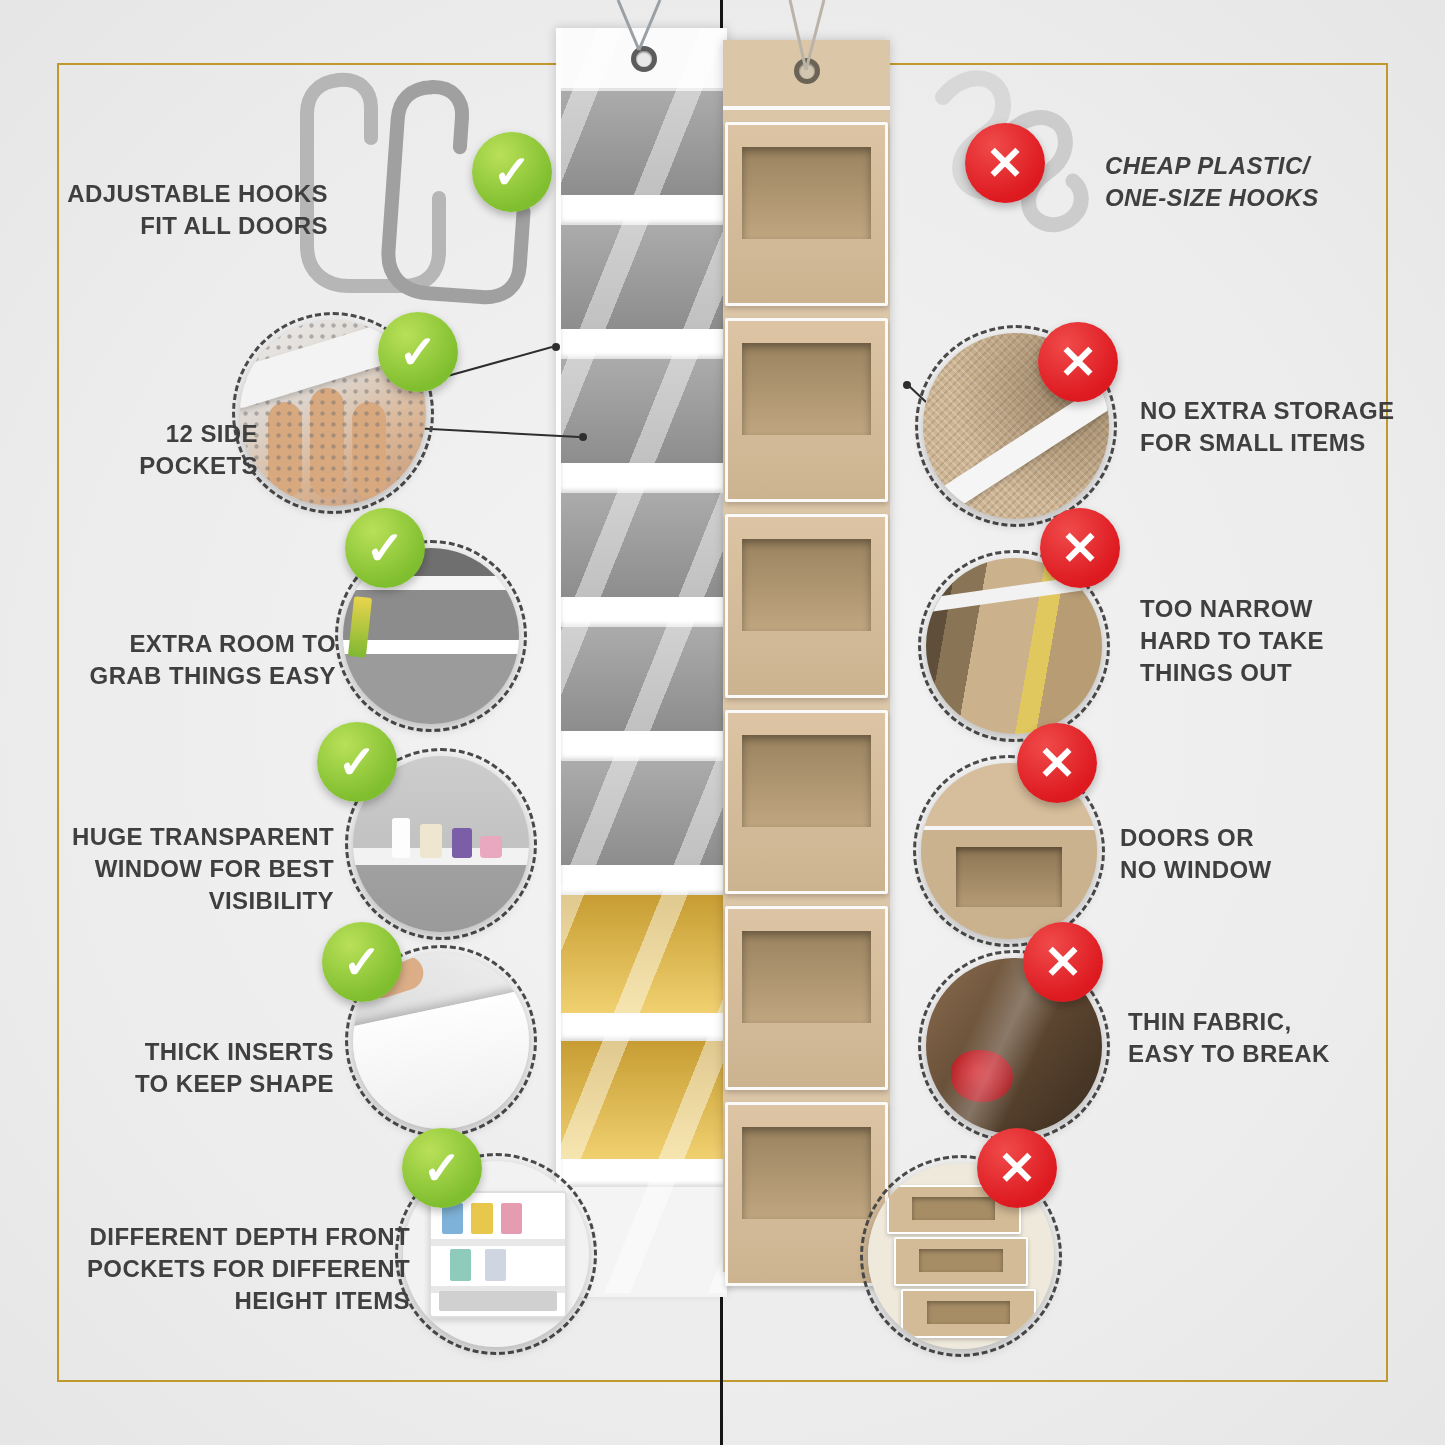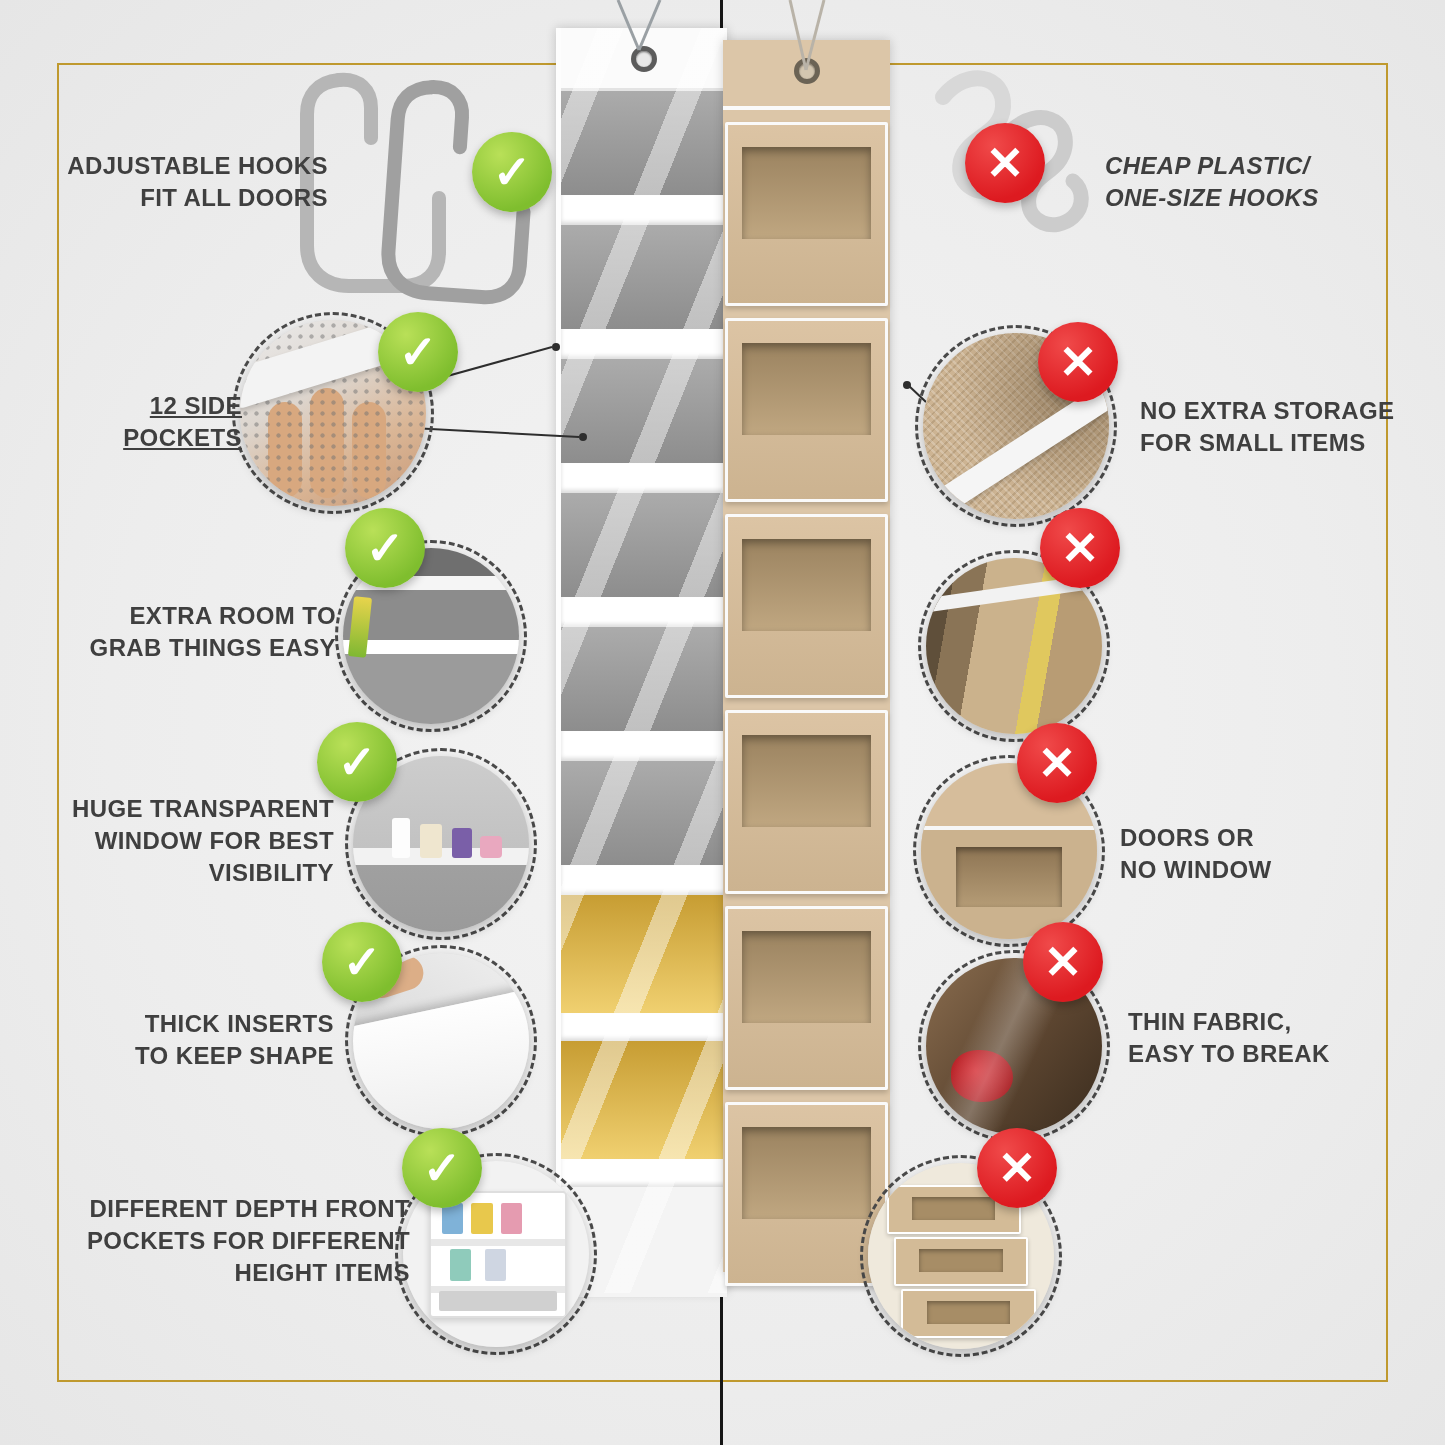--- a/index.html
+++ b/index.html
@@ -106,24 +106,24 @@
   .badge.check{background:radial-gradient(circle at 35% 28%, #b9e058, #7fbe2e 72%);}
   .badge.cross{background:radial-gradient(circle at 35% 28%, #f04a4a, #dd1a20 70%);}
   #c1{left:472px; top:132px;} #c2{left:378px; top:312px;} #c3{left:345px; top:508px;}
   #c4{left:317px; top:722px;} #c5{left:322px; top:922px;} #c6{left:402px; top:1128px;}
   #x1{left:965px; top:123px;} #x2{left:1038px; top:322px;} #x3{left:1040px; top:508px;}
   #x4{left:1017px; top:723px;} #x5{left:1023px; top:922px;} #x6{left:977px; top:1128px;}
 
   
   .label{position:absolute; z-index:5; color:#3f3f3f; font-weight:bold; font-size:24px;
     line-height:1.34; letter-spacing:.4px; white-space:pre-line;}
-  .label.right-al{text-align:right;}
+  .label.right-al{text-align:right;margin-top:28px;}
   .label.left-al{text-align:left;}
   #lb-l1{left:40px;  top:150px;  width:288px;}
-  #lb-l2{left:70px;  top:390px;  width:172px;text-decoration:underline;}
+  #lb-l2{left:86px;  top:390px;  width:172px;}
   #lb-l3{left:48px;  top:600px;  width:288px;}
   #lb-l4{left:42px;  top:793px;  width:292px;}
   #lb-l5{left:72px;  top:1008px; width:262px;}
   #lb-l6{left:48px;  top:1193px; width:362px;}
   #lb-r1{left:1105px; top:150px;  width:300px;font-style:italic;}
   #lb-r2{left:1140px; top:395px;  width:292px;}
   #lb-r3{left:1140px; top:593px;  width:262px;}
   #lb-r4{left:1120px; top:822px;  width:242px;}
   #lb-r5{left:1128px; top:1006px; width:272px;}
   #lb-r6{left:1072px; top:1216px; width:272px;}
@@ -363,18 +363,21 @@
 VISIBILITY</div>
   <div class="label right-al" id="lb-l5">THICK INSERTS
 TO KEEP SHAPE</div>
   <div class="label right-al" id="lb-l6">DIFFERENT DEPTH FRONT
 POCKETS FOR DIFFERENT
 HEIGHT ITEMS</div>
   <div class="label left-al" id="lb-r1">CHEAP PLASTIC/
 ONE-SIZE HOOKS</div>
   <div class="label left-al" id="lb-r2">NO EXTRA STORAGE
 FOR SMALL ITEMS</div>
+  <div class="label left-al" id="lb-r3">TOO NARROW
+HARD TO TAKE
+THINGS OUT</div>
   <div class="label left-al" id="lb-r4">DOORS OR
 NO WINDOW</div>
   <div class="label left-al" id="lb-r5">THIN FABRIC,
 EASY TO BREAK</div>
 
 </div>
 
 </body></html>

